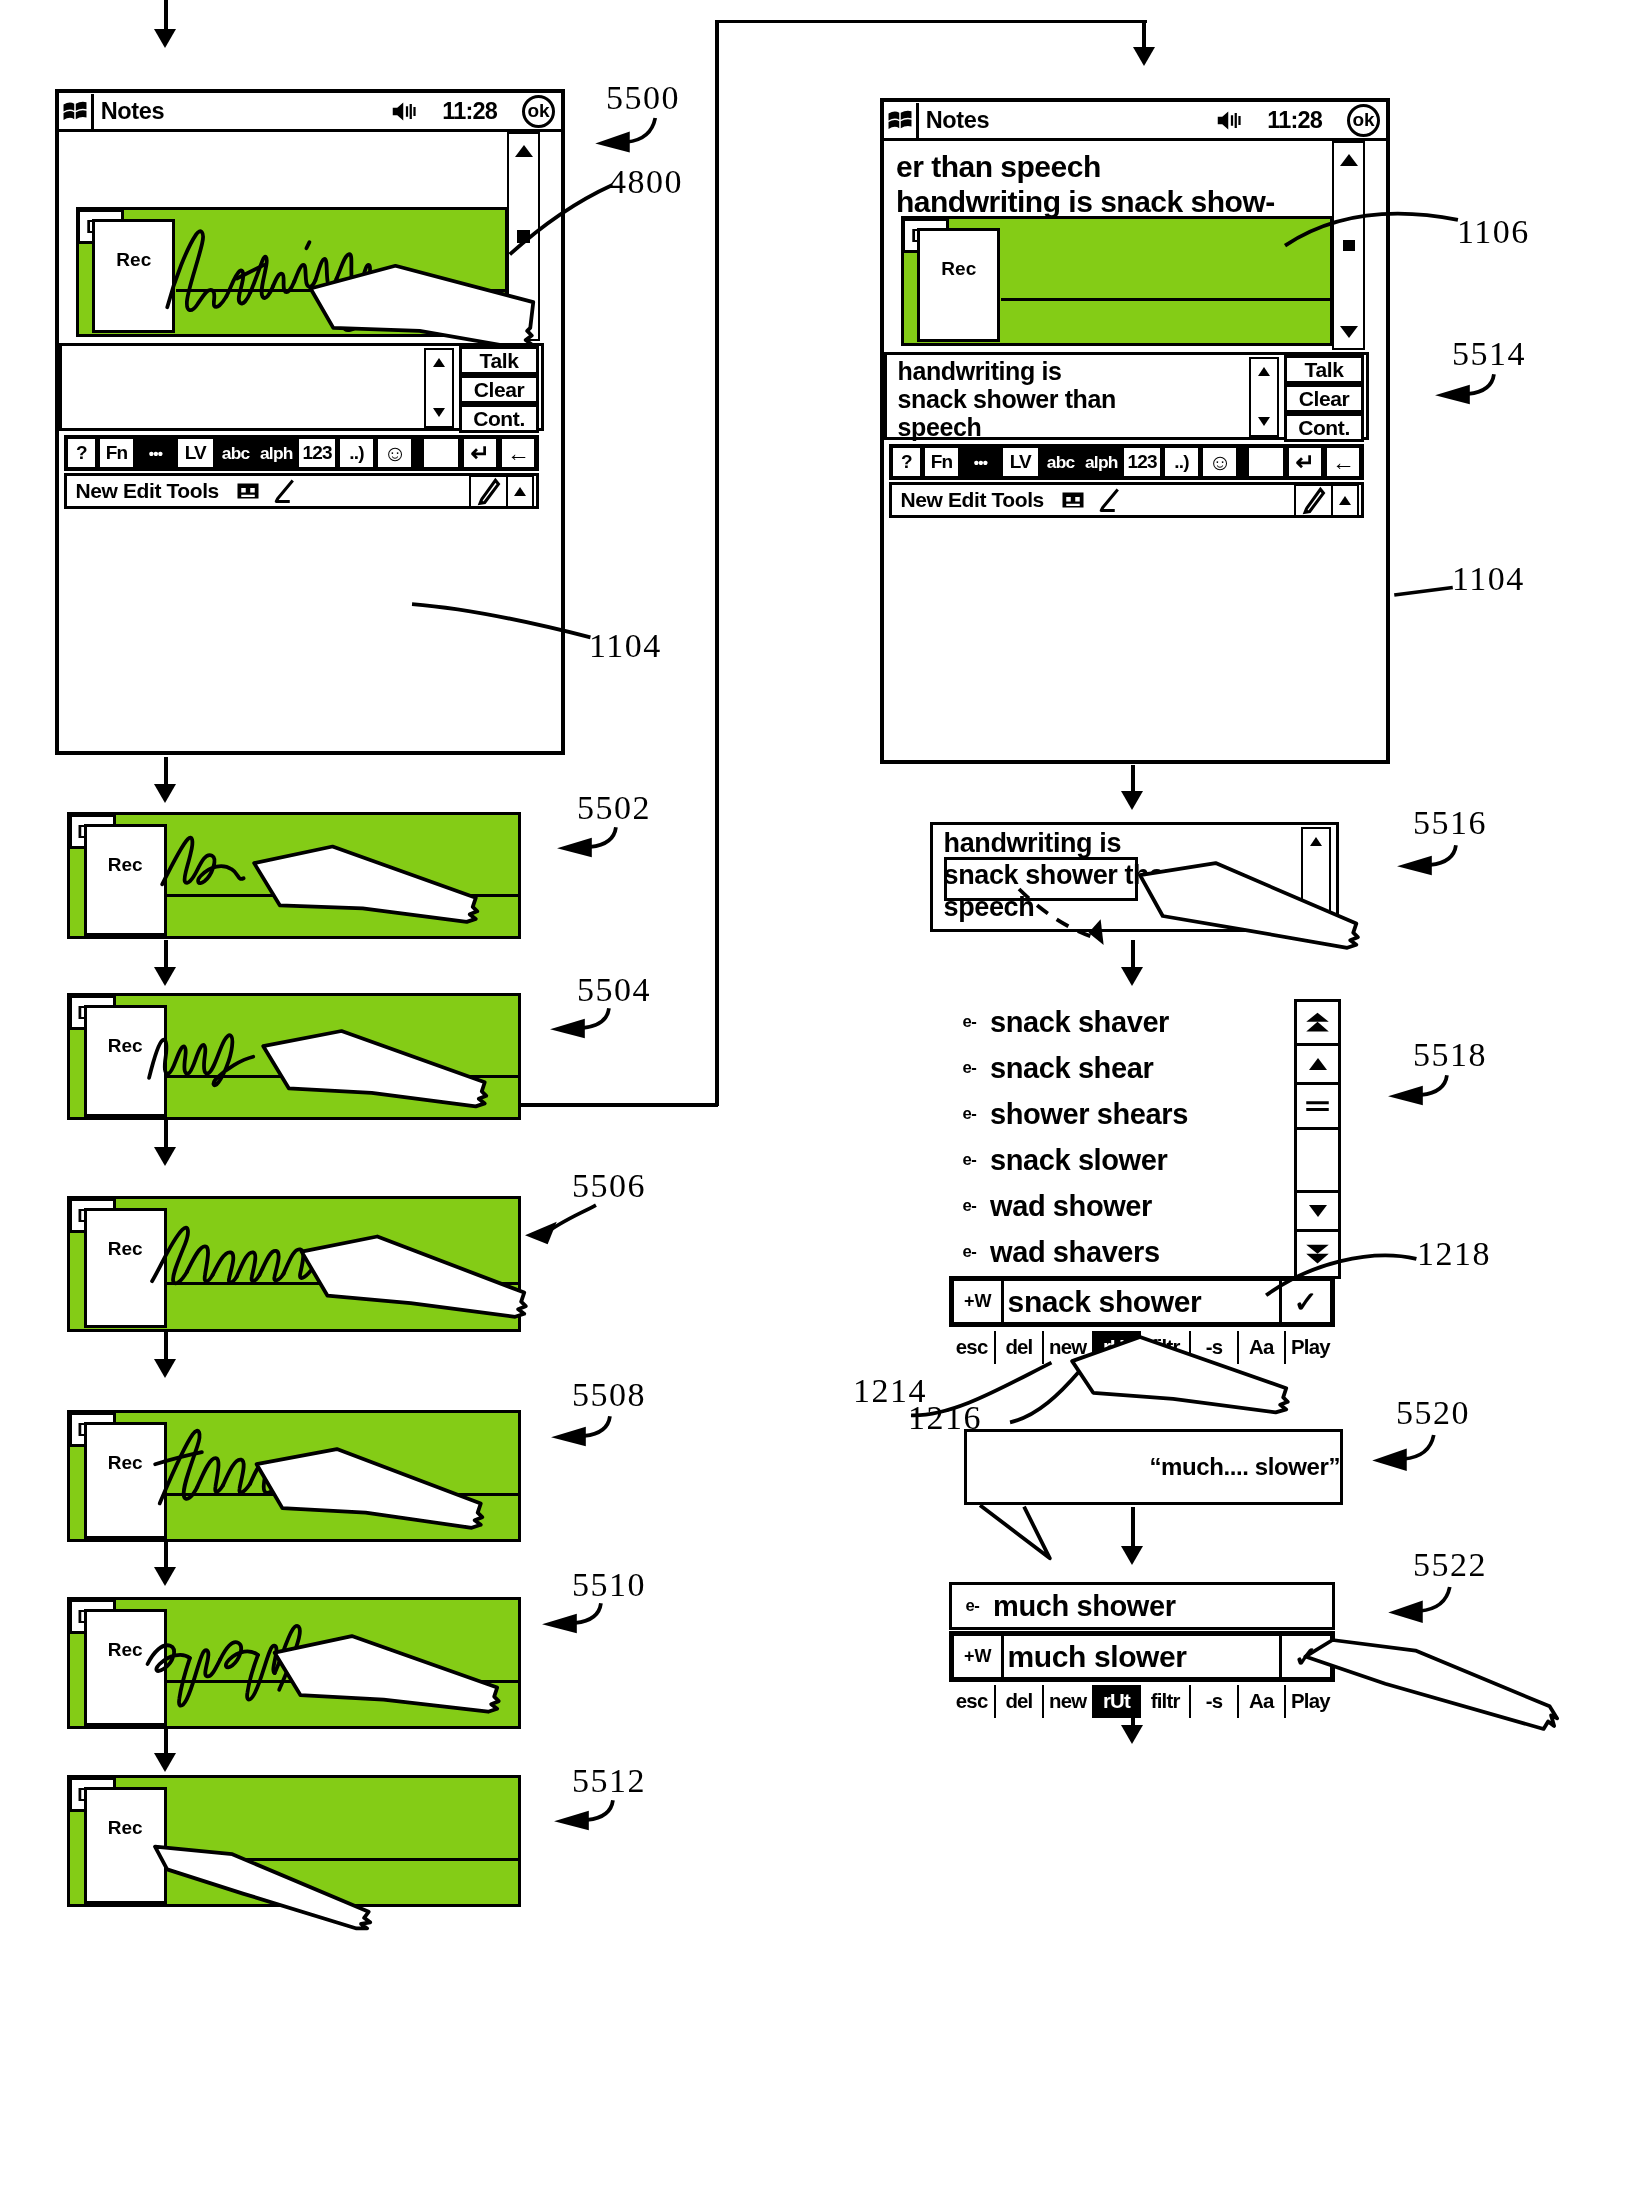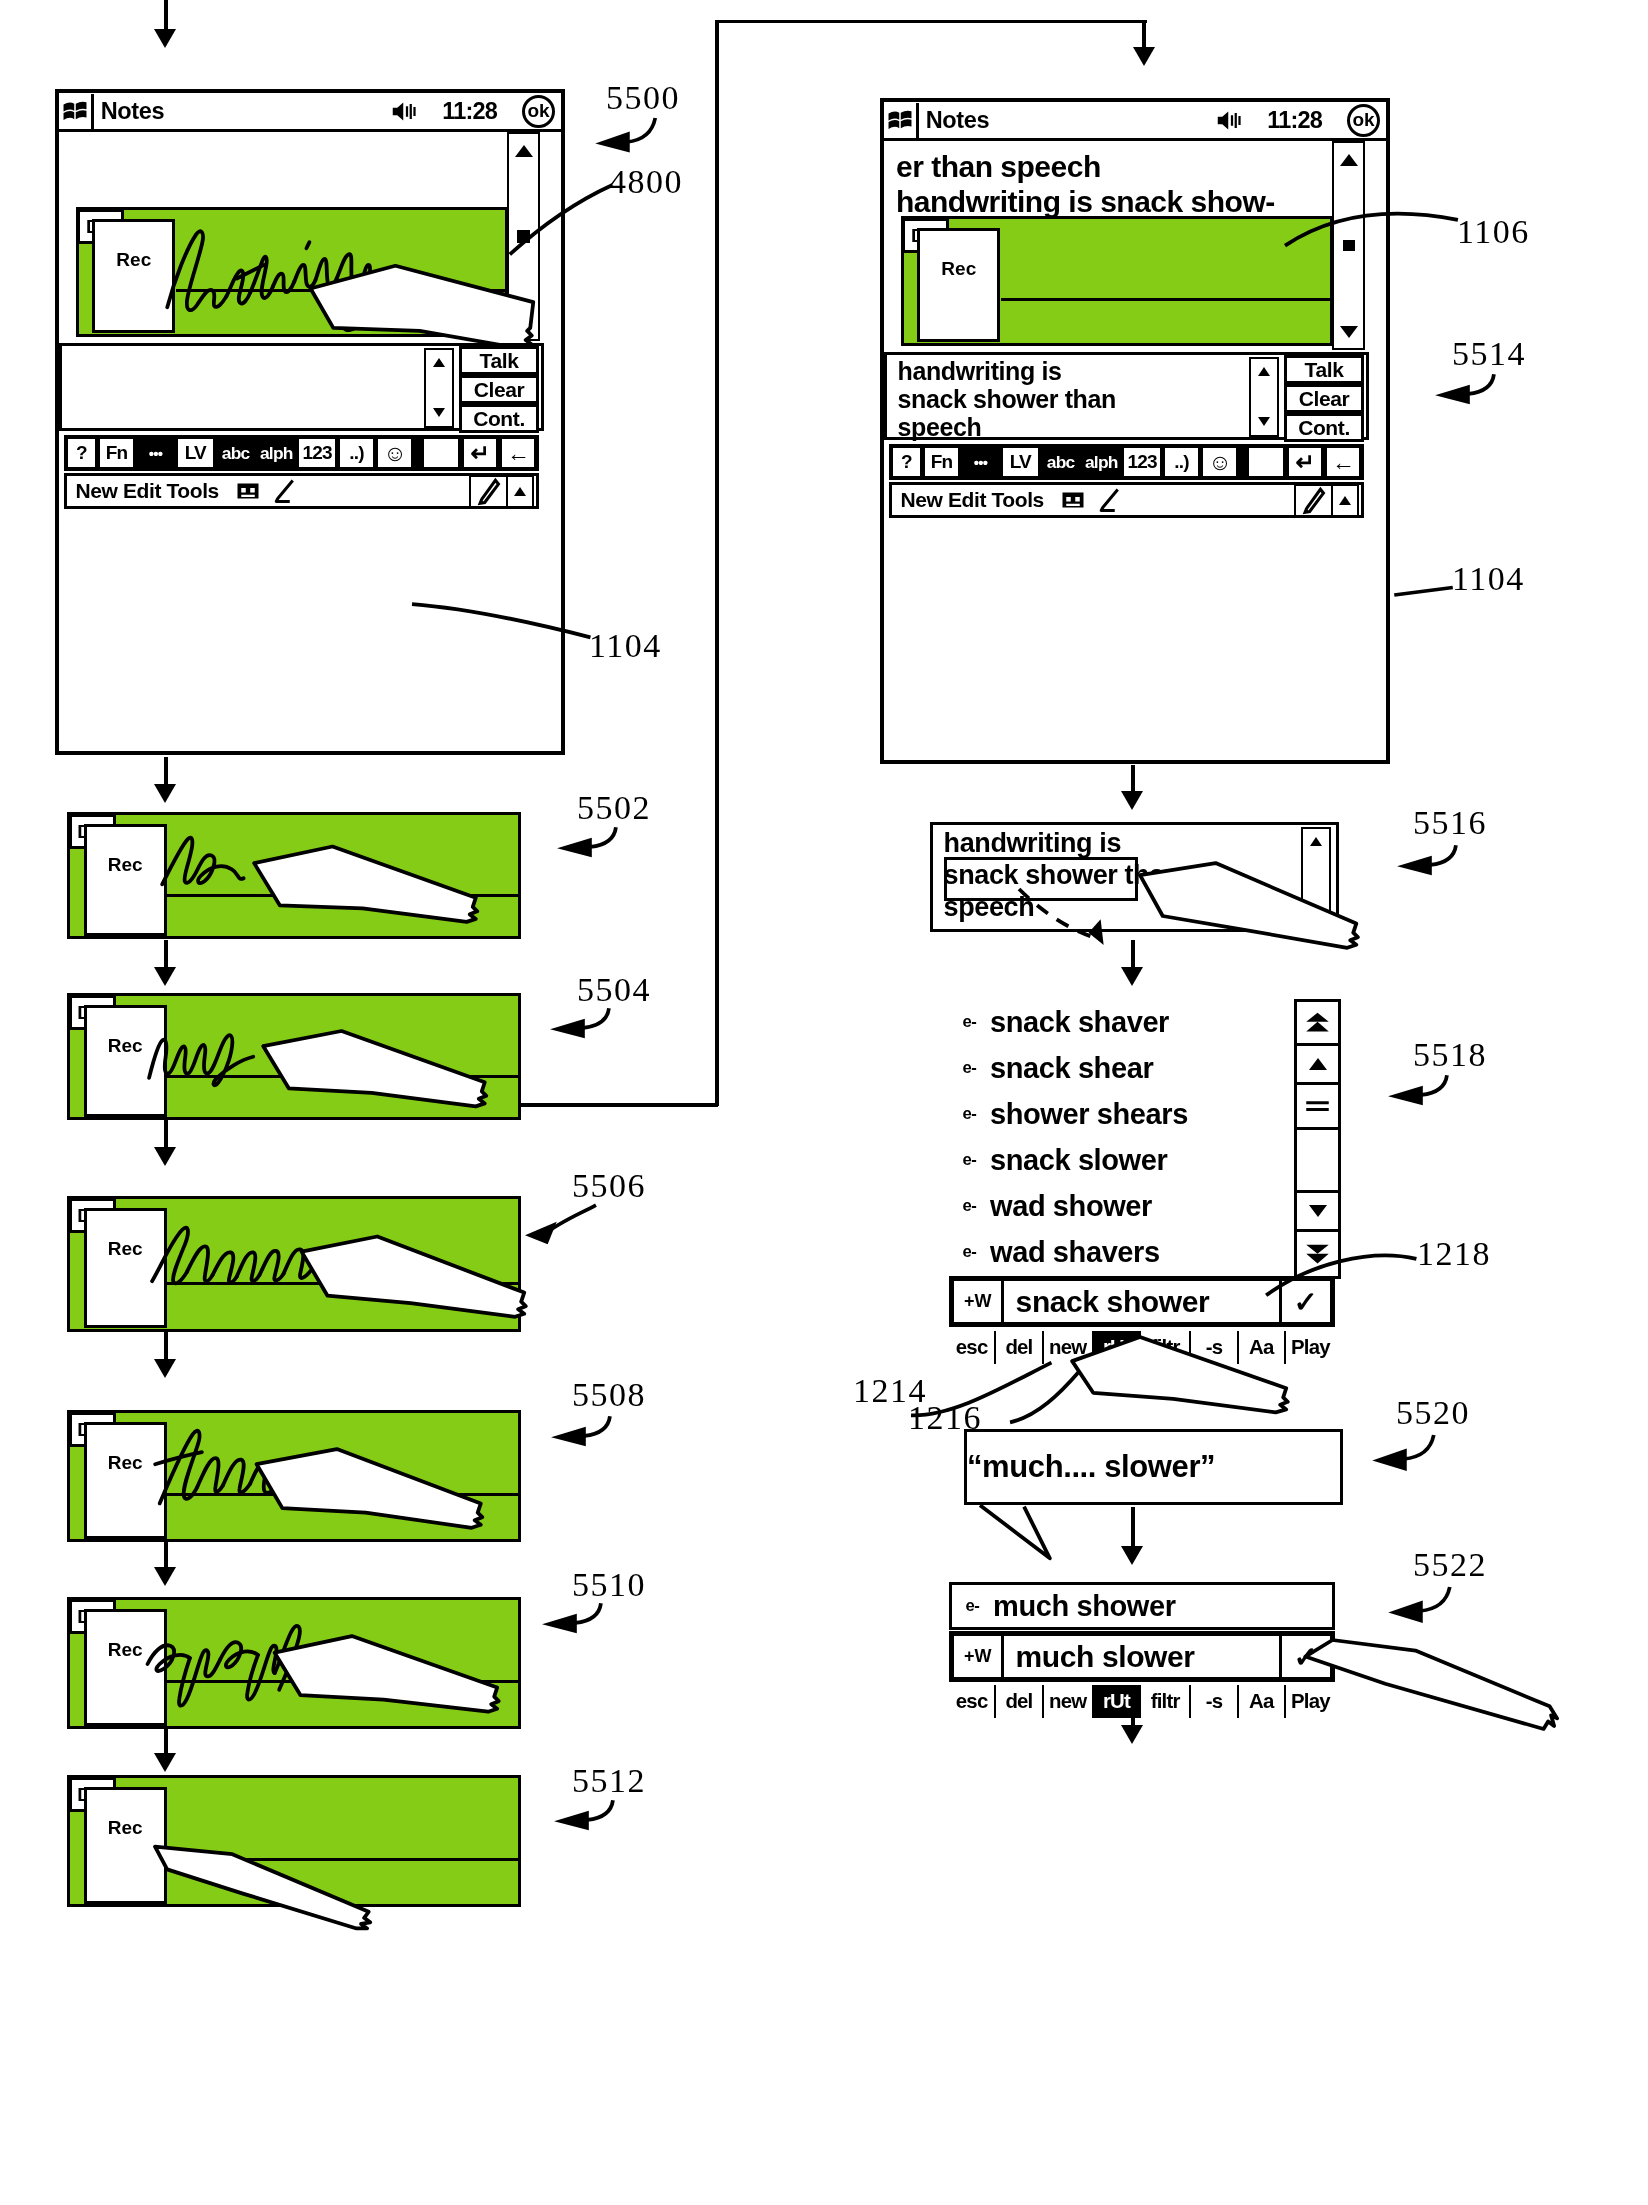--- a/index.html
+++ b/index.html
@@ -53,30 +53,30 @@
   
   .statusbar{position:absolute;border:3px solid #000;box-sizing:border-box;background:#fff;display:flex;align-items:center;}
   .statusbar .lbl{font-size:21px;font-weight:700;margin-left:9px;letter-spacing:-0.4px;}
 
   
   .ref{position:absolute;font-family:"Liberation Serif",serif;font-size:34px;font-weight:400;letter-spacing:1.5px;white-space:nowrap;}
   .sug{display:flex;align-items:center;height:46px;font-size:29px;font-weight:700;letter-spacing:-0.4px;}
   .sug .bullet{font-size:16.7px;font-weight:700;width:41px;text-align:center;}
   .selbar{position:absolute;background:#000;box-sizing:border-box;padding:5.3px;display:flex;align-items:stretch;}
   .selbar .glyph{background:#fff;width:47px;display:flex;align-items:center;justify-content:center;font-size:18px;font-weight:700;}
-  .selbar .txt{background:#fff;flex:1;display:flex;align-items:center;padding-left:12px;font-size:30px;font-weight:700;letter-spacing:-0.4px;margin-left:2.3px;}
+  .selbar .txt{background:#fff;flex:1;display:flex;align-items:center;padding-left:4px;font-size:30px;font-weight:700;letter-spacing:-0.4px;margin-left:2.3px;}
   .selbar .chk{background:#fff;width:48px;display:flex;align-items:center;justify-content:center;font-size:29px;font-weight:700;margin-left:2.3px;}
 
   .cmdrow{position:absolute;background:#000;display:flex;align-items:stretch;box-sizing:border-box;}
   .cmd{background:#fff;border-right:2.3px solid #000;display:flex;align-items:center;justify-content:center;font-size:20.4px;font-weight:700;letter-spacing:-0.8px;}
   .cmd.inv{background:#000;color:#fff;}
 
   
-  .bubble{position:absolute;border:3.8px solid #000;box-sizing:border-box;background:#fff;display:flex;align-items:center;justify-content:flex-start;
-          font-size:31px;font-weight:700;letter-spacing:-0.4px;}
+  .bubble{position:absolute;border:3.8px solid #000;box-sizing:border-box;background:#fff;display:flex;align-items:center;justify-content:flex-end;
+          font-size:24px;font-weight:700;letter-spacing:-0.4px;}
 
   
   .vline{position:absolute;width:3.8px;background:#000;}
   .hline{position:absolute;height:3.8px;background:#000;}
   .arrowhead-dn{position:absolute;width:0;height:0;border-left:11.4px solid transparent;border-right:11.4px solid transparent;border-top:19.7px solid #000;}
   svg{display:block;overflow:visible;}
 </style>
 </head>
 <body>
 

